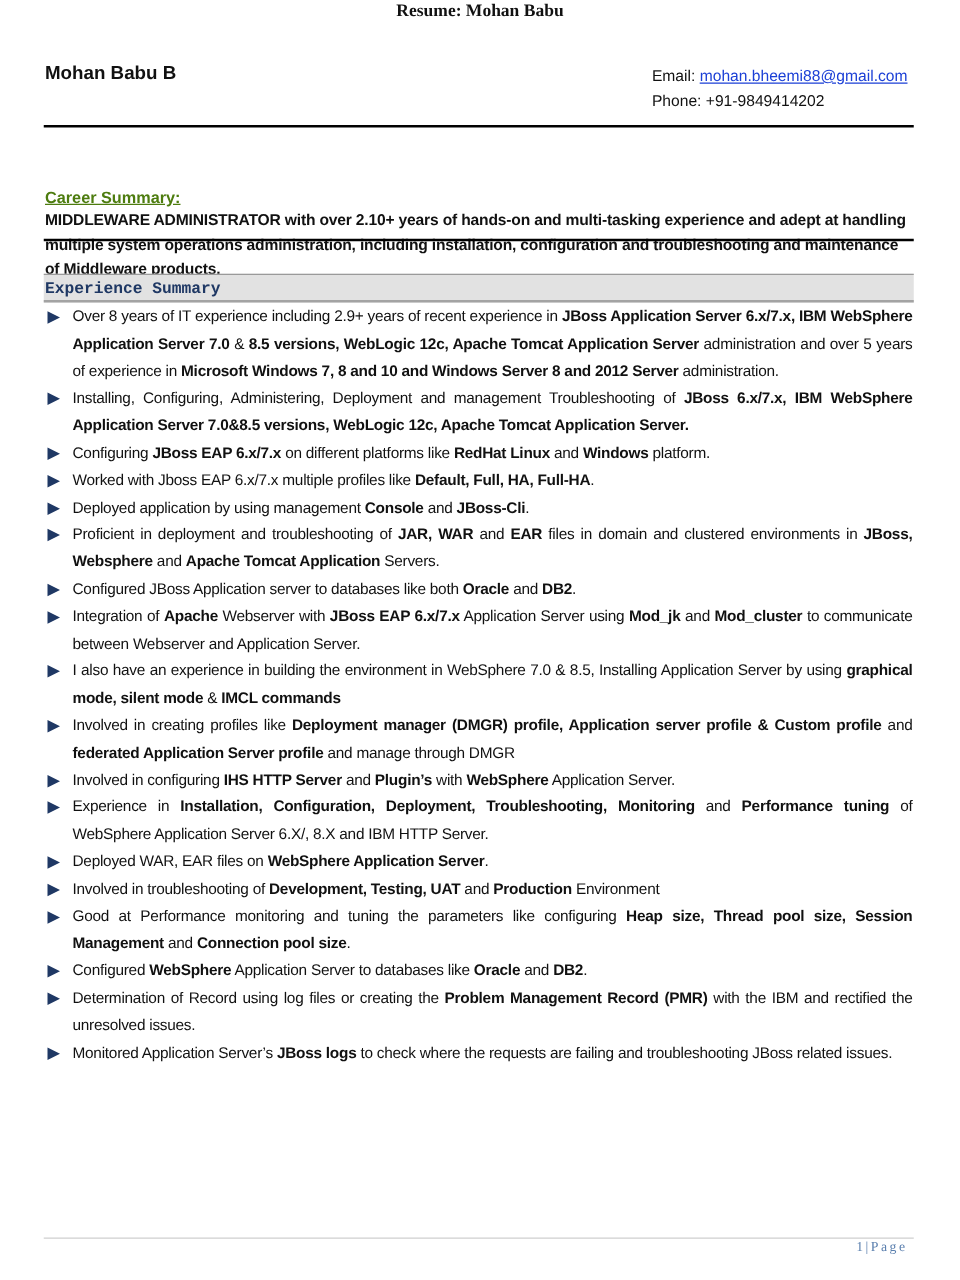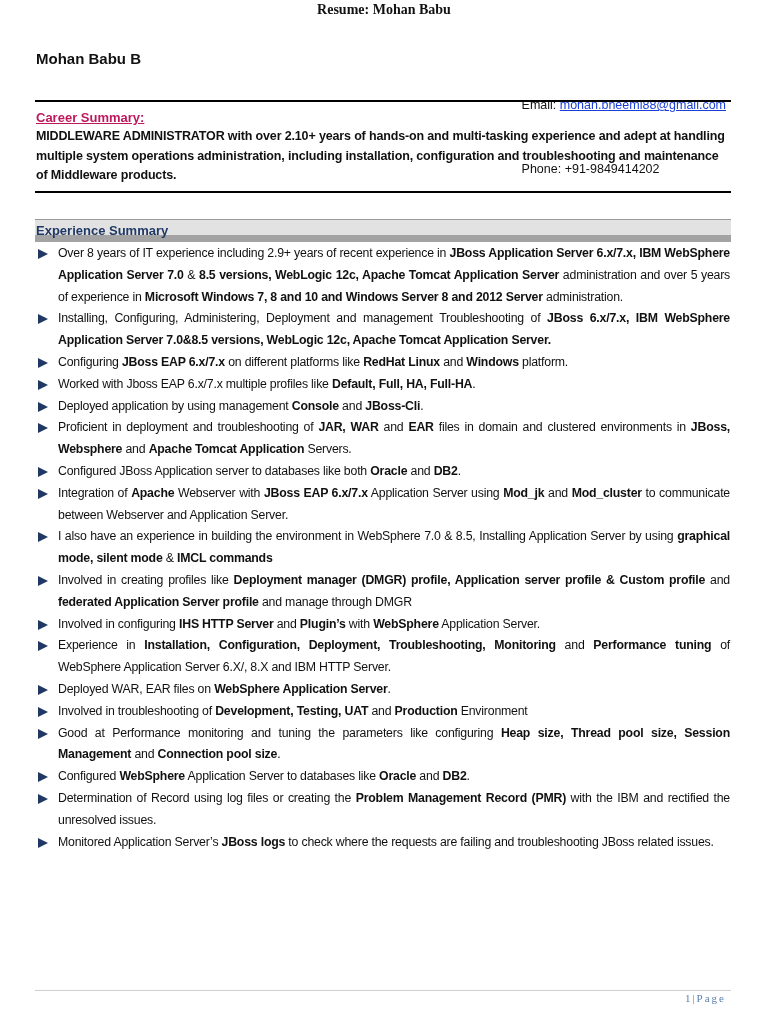--- a/index.html
+++ b/index.html
@@ -2,32 +2,32 @@
 <html><head>
 <meta charset="utf-8">
 <style>
   html, body { margin: 0; padding: 0; background: #ffffff; }
   body { width: 768px; height: 1024px; position: relative; overflow: hidden;
          font-family: "Liberation Sans", sans-serif; color: #111; }
   .page-header { position: absolute; top: 0; left: 0; width: 768px; text-align: center;
          font-family: "Liberation Serif", serif; font-size: 14px; font-weight: bold; line-height: 18px; padding-top: 1px; }
   .name { position: absolute; left: 36px; top: 50px; font-size: 15px; font-weight: bold; }
   .contact { position: absolute; right: 42px; top: 51px; font-size: 12.5px; line-height: 20px; }
-  .contact .row { white-space: nowrap; margin-top: 44px; }
+  .contact .row { white-space: nowrap; }
   .contact .email-row { text-align: right; }
   .contact .phone-row { margin-left: 0; }
   .contact a { color: #1b3fd6; text-decoration: underline; }
   .rule { position: absolute; left: 35px; width: 696px; background: #000; }
   .rule.r1 { top: 100px; height: 2px; }
   .rule.r2 { top: 191px; height: 2px; }
   .career { position: absolute; left: 36px; top: 108px; width: 694px; }
-  .career-title { color: #be185d; font-weight: bold; font-size: 13px; text-decoration: underline; line-height: 19px; }
+  .career-title { color: #4d7c0f; font-weight: bold; font-size: 13px; text-decoration: underline; line-height: 19px; margin-top: 40px; }
   .career-text { font-weight: bold; font-size: 12.5px; line-height: 19.5px; letter-spacing: -0.15px; }
   .exp-bar { position: absolute; left: 35px; top: 219px; width: 696px; height: 23px;
-             background: #e2e2e2; border-top: 1px solid #9a9a9a; border-bottom: 7px solid #a3a3a3; box-sizing: border-box; }
+             background: #e2e2e2; border-top: 1px solid #9a9a9a; border-bottom: 2px solid #a3a3a3; box-sizing: border-box; font-family: Liberation Mono, monospace; }
   .exp-title { position: absolute; left: 1px; top: 3px; color: #1f3864; font-weight: bold; font-size: 13px; }
   .bullets { position: absolute; left: 36px; top: 243px; width: 694px; margin: 0; padding: 0; list-style: none; }
   .bullets li { position: relative; padding-left: 22px; font-size: 12.3px; line-height: 21.8px; text-align: justify; letter-spacing: -0.2px; }
   .bullets li .arrow { position: absolute; left: 2px; top: 6px; width: 0; height: 0;
         border-top: 5px solid transparent; border-bottom: 5px solid transparent; border-left: 10px solid #1f3864; }
   .bullets b { font-weight: bold; }
   .footer-rule { position: absolute; left: 35px; top: 990px; width: 696px; height: 1px; background: #cfcfcf; }
   .page-num { position: absolute; right: 42px; top: 992px; font-family: "Liberation Serif", serif; font-size: 11px;
               color: #5a7fae; letter-spacing: 2px; }
 </style>

